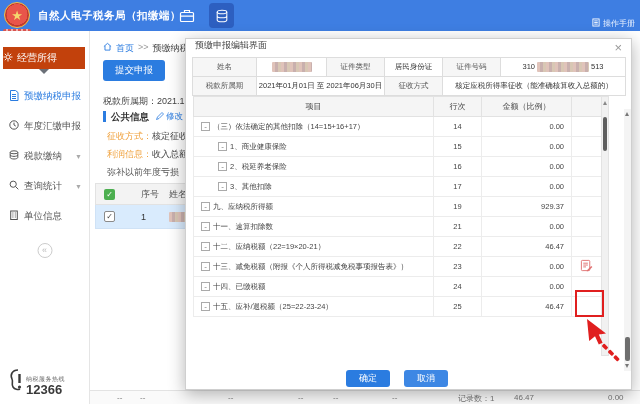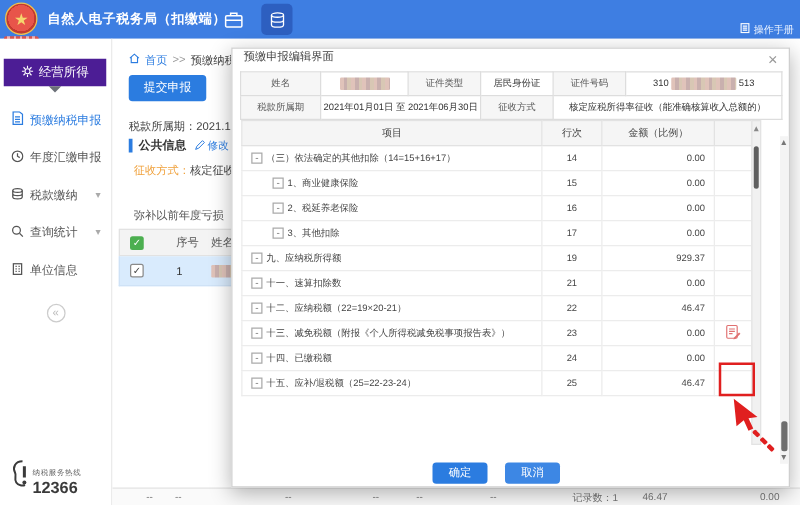--- a/index.html
+++ b/index.html
@@ -17,22 +17,22 @@
           background:repeating-linear-gradient(90deg,#d9534f 0 3px,#f0b0ac 3px 5px);filter:blur(.6px)}
   .app-title{position:absolute;left:38px;top:0;line-height:31px;color:#fff;font-size:10.5px;
              font-weight:bold;letter-spacing:.5px}
   .hdr-ic1{position:absolute;left:178px;top:7px;width:18px;height:18px;display:flex;align-items:center;justify-content:center}
   .hdr-ic2{position:absolute;left:209px;top:3px;width:25px;height:25px;background:#2d5fc0;
            border-radius:4px;display:flex;align-items:center;justify-content:center}
   .manual{position:absolute;right:5px;top:18px;color:#eaf2ff;font-size:8px;display:flex;gap:3px;align-items:flex-start}
 
   
   .sidebar{position:absolute;left:0;top:31px;width:90px;height:373px;background:#fff;border-right:1px solid #e5e5e5}
-  .side-head{position:absolute;left:3px;right:4px;top:16px;height:22px;background:#4c1d95;color:#fff;
-             font-size:10px;display:flex;align-items:center;justify-content:center;gap:4px}
+  .side-head{position:absolute;left:3px;right:4px;top:16px;height:22px;background:#c2410c;color:#fff;
+             font-size:10px;display:flex;align-items:center;justify-content:flex-start;gap:4px}
   .side-head::after{content:"";position:absolute;left:50%;bottom:-5px;margin-left:-5px;
              border:5px solid transparent;border-top:5px solid #6b7078;border-bottom:0}
   .side-menu{position:absolute;left:0;right:0;top:50px}
   .side-item{height:30px;display:flex;align-items:center;padding-left:9px;gap:5px;font-size:9.5px;
              color:#555;position:relative;cursor:pointer}
   .side-item.active{color:#2b7ce0}
   .side-item .chev{position:absolute;right:7px;color:#aaa;font-size:7px}
   .collapse-btn{position:absolute;top:212px;left:50%;transform:translateX(-50%);width:15px;height:15px;
              border:1px solid #ccc;border-radius:50%;color:#bbb;font-size:9px;line-height:12px;
              text-align:center;background:#fff}
@@ -229,20 +229,23 @@
       <span>
         <svg width="8" height="8" viewBox="0 0 8 8">
             <path d="M.5 7.5l1-2.5L6 .5 7.5 2 3 6.5z" fill="none" stroke="#2b7ce0" stroke-width=".8"></path>
           </svg>
       </span>
       <span>修改</span>
     </div>
     <div class="kv-line" style="top:99px">
       <span class="lab-orange">征收方式：</span><span>核定征收</span>
     </div>
+    <div class="kv-line" style="top:117px">
+      <span class="lab-orange">利润信息：</span><span>收入总额</span>
+    </div>
     <div class="kv-line" style="top:135px;color:#555">弥补以前年度亏损</div>
 
     <div class="mini-head">
       <span class="cb cb-green">✓</span>
       <span class="mini-col1">序号</span>
       <span>姓名</span>
     </div>
     <div class="mini-row">
       <span class="cb cb-row">✓</span>
       <span class="mini-col1">1</span>

